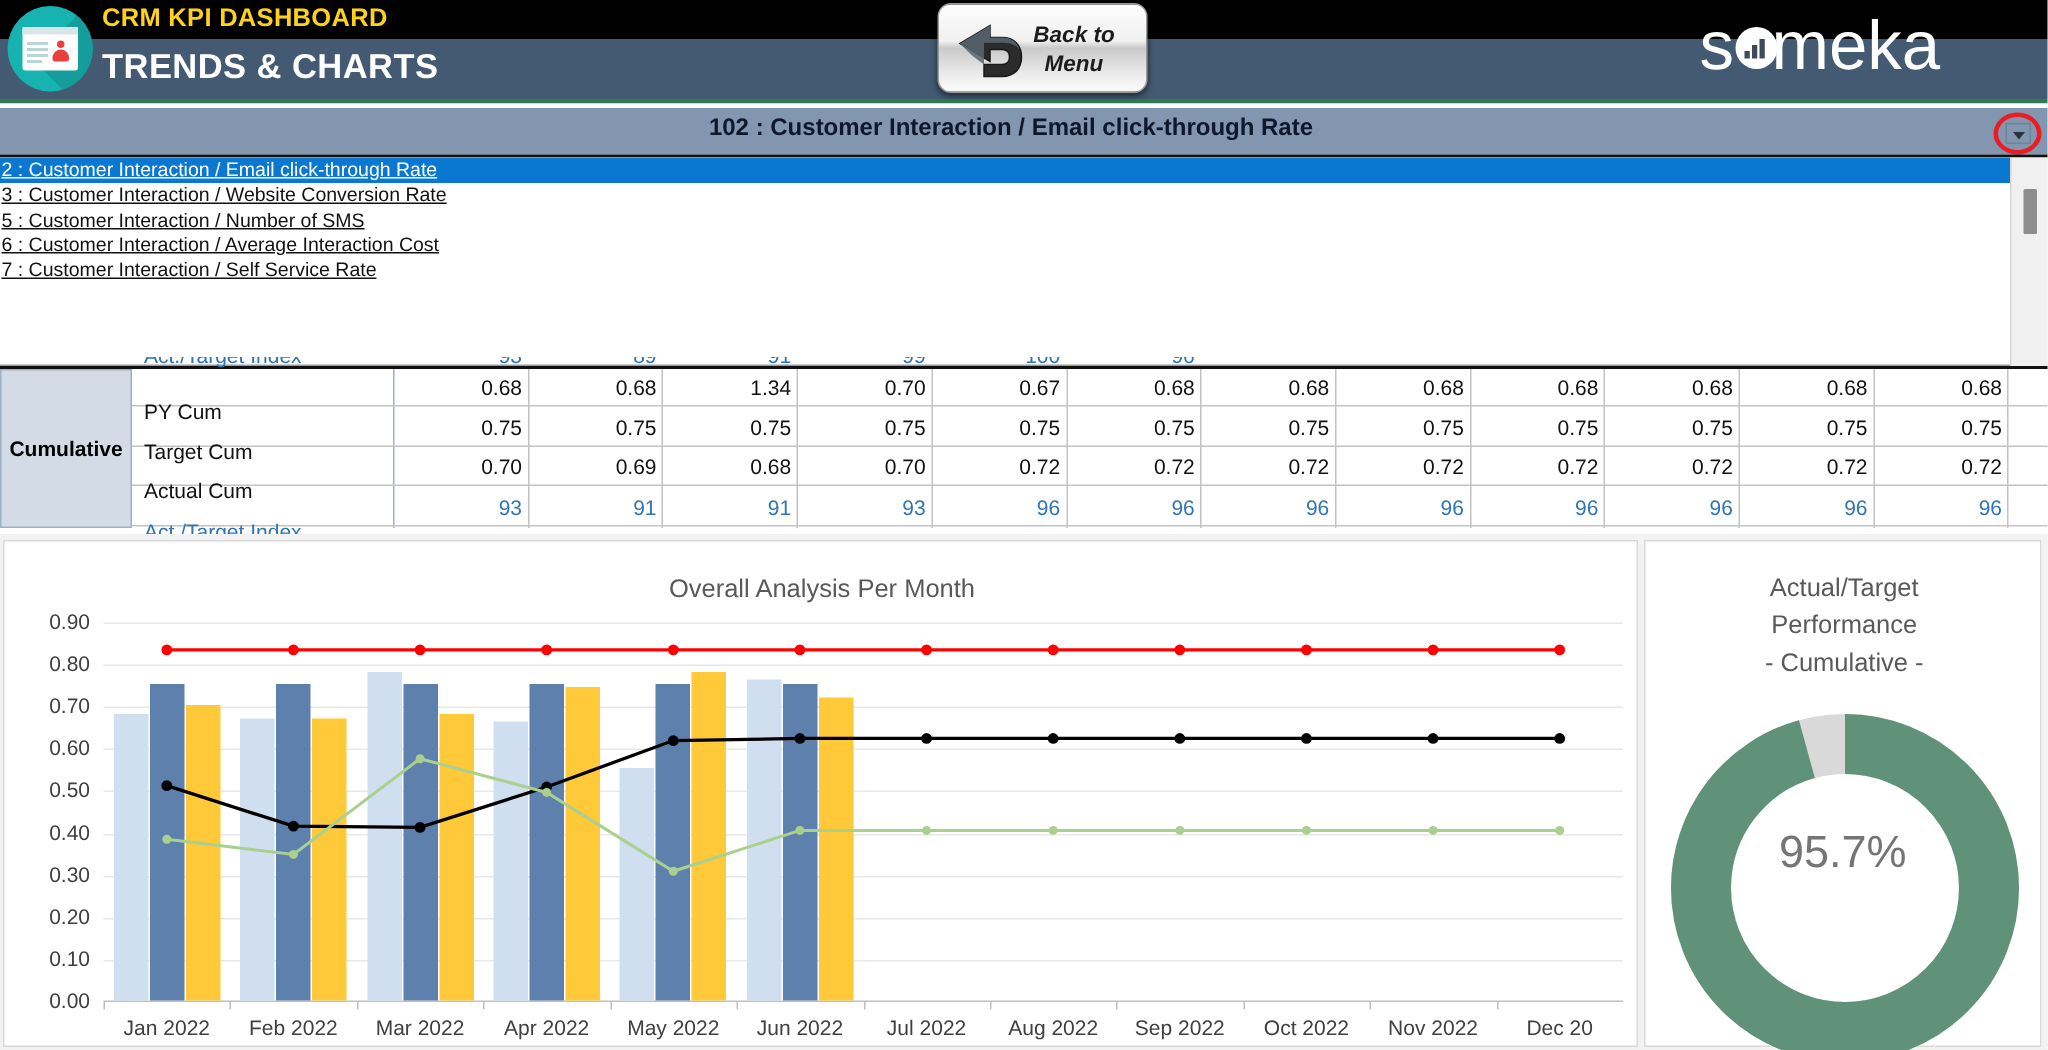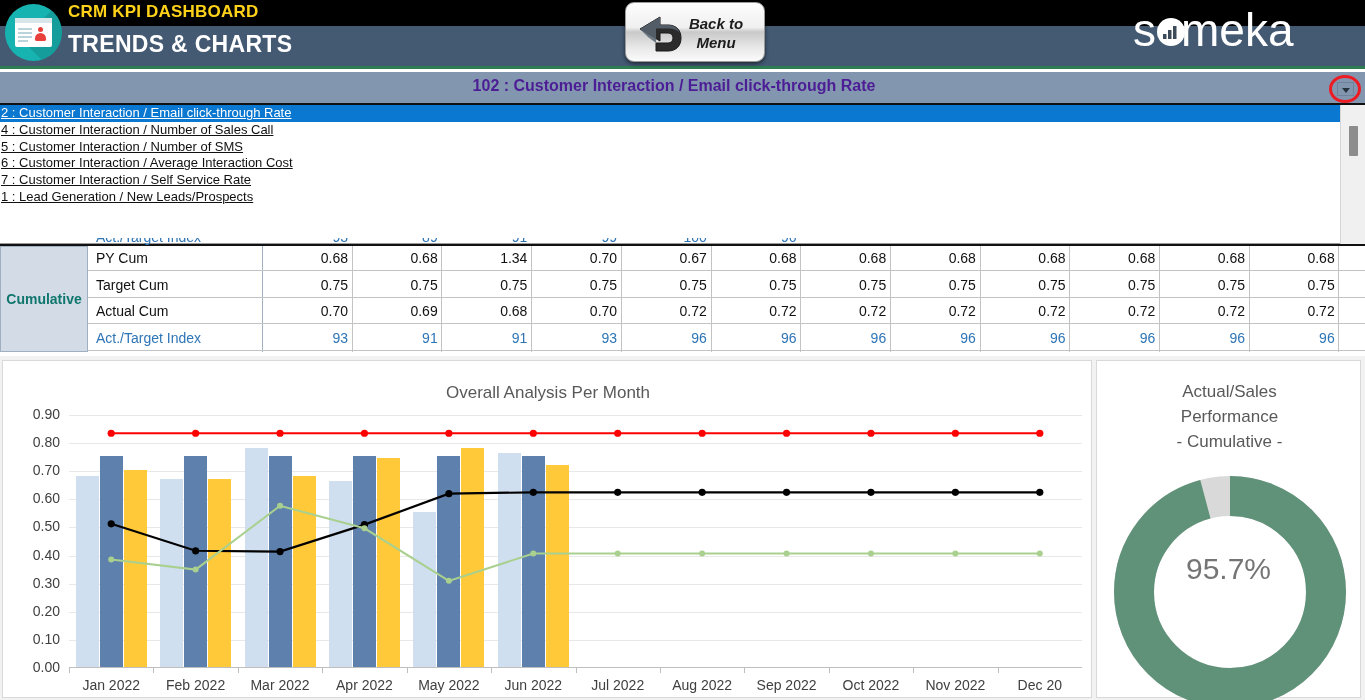--- a/index.html
+++ b/index.html
@@ -38,21 +38,21 @@
   .backbtn { position:absolute; left:625px; top:2px; width:140px; height:60px; border-radius:9px;
              background:linear-gradient(to bottom,#fdfdfd 0%,#f0f0f0 42%,#c9c9c9 50%,#e9e9e9 78%,#fbfbfb 100%);
              border:1px solid #9a9a9a; box-shadow:0 2px 4px rgba(0,0,0,.55); }
   .backbtn .lbl { position:absolute; right:9px; top:11px; width:78px; text-align:center;
                   font-size:15px; font-style:italic; font-weight:bold; color:#1c1c1c; line-height:19px; }
   .backarrow { position:absolute; left:8px; top:8px; }
 
   
   .kpibar { position:absolute; left:0; top:72px; width:1365px; height:31px; background:#8296B0; }
   .kpibar .txt { position:absolute; left:0; top:5px; width:1348px; text-align:center;
-                 font-size:16px; font-weight:bold; color:#4c1d95; }
+                 font-size:16px; font-weight:bold; color:#0f172a; }
   .ddarrow { position:absolute; left:1337px; top:82px; width:17px; height:14px; background:#8296B0;
              border:1px solid #6f829c; }
   .ddarrow:after { content:""; position:absolute; left:4px; top:5px; border-left:4px solid transparent;
              border-right:4px solid transparent; border-top:5px solid #27333f; }
   .redoval { position:absolute; left:1329px; top:75px; width:32px; height:28px;
              border:3px solid #ED1C24; border-radius:50%; }
   .kpiline { position:absolute; left:0; top:103px; width:1365px; height:2px; background:#111; }
 
   
   .ddlist { position:absolute; left:0; top:105px; width:1340px; height:139px; background:#fff;
@@ -63,24 +63,24 @@
   .ddscroll { position:absolute; left:1340px; top:105px; width:25px; height:139px;
             background:#f0f0f0; border-left:1px solid #d6d6d6; }
   .ddscroll .thumb { position:absolute; left:8px; top:21px; width:9px; height:30px; background:#8d8d8d;
             border-radius:1px; }
   .ddbottomline { position:absolute; left:0; top:244px; width:1365px; height:2px; background:#111; }
 
   
   .tbl { position:absolute; left:0; top:246px; width:1365px; height:108px; background:#fff; }
   .tbl .grp { position:absolute; left:0; top:0; width:88px; height:106px; background:#D3DCE6;
               border:1px solid #9fb0c0; display:flex; align-items:center; justify-content:center;
-              font-size:14px; font-weight:bold; color:#0f766e; }
+              font-size:14px; font-weight:bold; color:#000000; }
   .tbl .body { position:absolute; left:88px; top:0; width:1277px; height:106px; }
   .trow { position:absolute; left:0; width:1277px; height:25px; border-bottom:1px solid #c3c3c3; }
-  .trow .lab { position:absolute; left:8px; top:4px; font-size:14px; color:#111; }
+  .trow .lab { position:absolute; left:8px; top:20px; font-size:14px; color:#111; }
   .trow.idx .lab, .trow.idx .cell { color:#2E75B6; }
   .trow .cell { position:absolute; top:4px; width:84px; text-align:right; font-size:14px; color:#111; }
   .vsep { position:absolute; top:0; width:1px; height:106px; background:#c3c3c3; }
   .labsep { position:absolute; left:0; top:0; width:1px; height:106px; background:#9fb0c0; }
   .cutrow { position:absolute; left:88px; top:-8px; width:1277px; height:9px; overflow:hidden; }
   .cutrow .lab { position:absolute; left:8px; top:-9px; font-size:14px; color:#2E75B6; }
   .cutrow .cell { position:absolute; top:-9px; width:84px; text-align:right; font-size:14px; color:#2E75B6; }
 
   
   .chartwrap { position:absolute; left:0; top:356px; width:1365px; height:344px; background:#F2F2F2;padding-left:17px; }
@@ -160,25 +160,24 @@
 
 <div class="kpibar">
   <div class="txt">102 : Customer Interaction / Email click-through Rate</div>
 </div>
 <div class="ddarrow"></div>
 <div class="redoval"></div>
 <div class="kpiline"></div>
 
 <div class="ddlist" id="ddlist">
     <div class="row sel">2 : Customer Interaction / Email click-through Rate</div>
-    <div class="row">4 : Customer Interaction / Number of Sales Call</div>
+    <div class="row">3 : Customer Interaction / Website Conversion Rate</div>
     <div class="row">5 : Customer Interaction / Number of SMS</div>
     <div class="row">6 : Customer Interaction / Average Interaction Cost</div>
     <div class="row">7 : Customer Interaction / Self Service Rate</div>
-    <div class="row">1 : Lead Generation / New Leads/Prospects</div>
   </div>
 <div class="ddscroll">
   <div class="thumb"></div>
 </div>
 <div class="ddbottomline"></div>
 
 <div class="tbl">
   <div class="cutrow">
     <div class="lab">Act./Target Index</div>
     <div id="cutcells">
@@ -382,21 +381,21 @@
           <circle cx="717.5416666666667" cy="138.58777777777777" r="3" fill="#A9D08E"></circle>
           <circle cx="801.9583333333334" cy="138.58777777777777" r="3" fill="#A9D08E"></circle>
           <circle cx="886.3750000000001" cy="138.58777777777777" r="3" fill="#A9D08E"></circle>
           <circle cx="970.7916666666667" cy="138.58777777777777" r="3" fill="#A9D08E"></circle>
         </svg>
       </div>
   </div>
 
   <div class="donutbox">
     <div class="donut-title">
-      <span>Actual/Sales</span><br>
+      <span>Actual/Target</span><br>
       <span>Performance</span><br>
       <span>- Cumulative -</span>
     </div>
     <svg class="donutsvg" width="232" height="232" viewBox="0 0 232 232">
       <circle id="donutTrack" cx="116" cy="116" r="96" fill="none" stroke-width="40" stroke="#D9D9D9"></circle>
       <circle id="donutFill" cx="116" cy="116" r="96" fill="none" stroke-width="40" transform="rotate(-90 116 116)" stroke-linecap="butt" stroke="#5F9278" stroke-dasharray="577.248800541203 25.93698894803729"></circle>
     </svg>
   </div>
 </div>
 <div class="donut-val" style="left:1096px;width:265px;top:552px;">95.7%</div>

